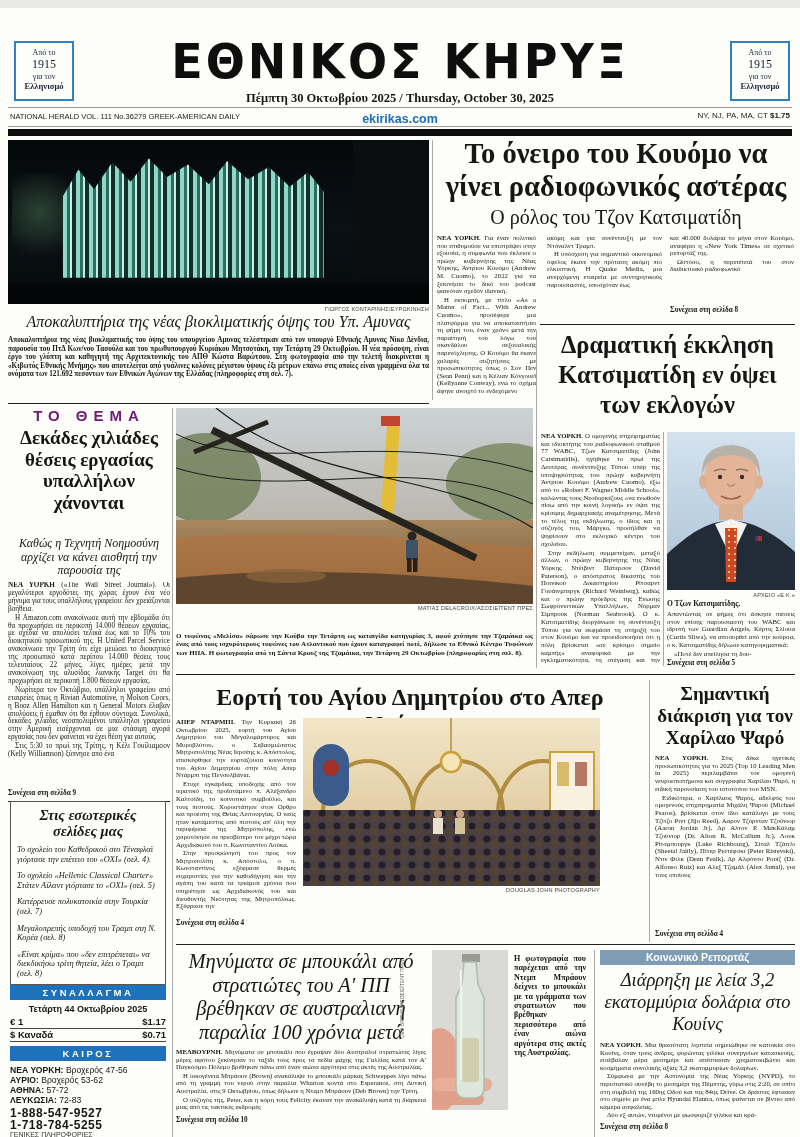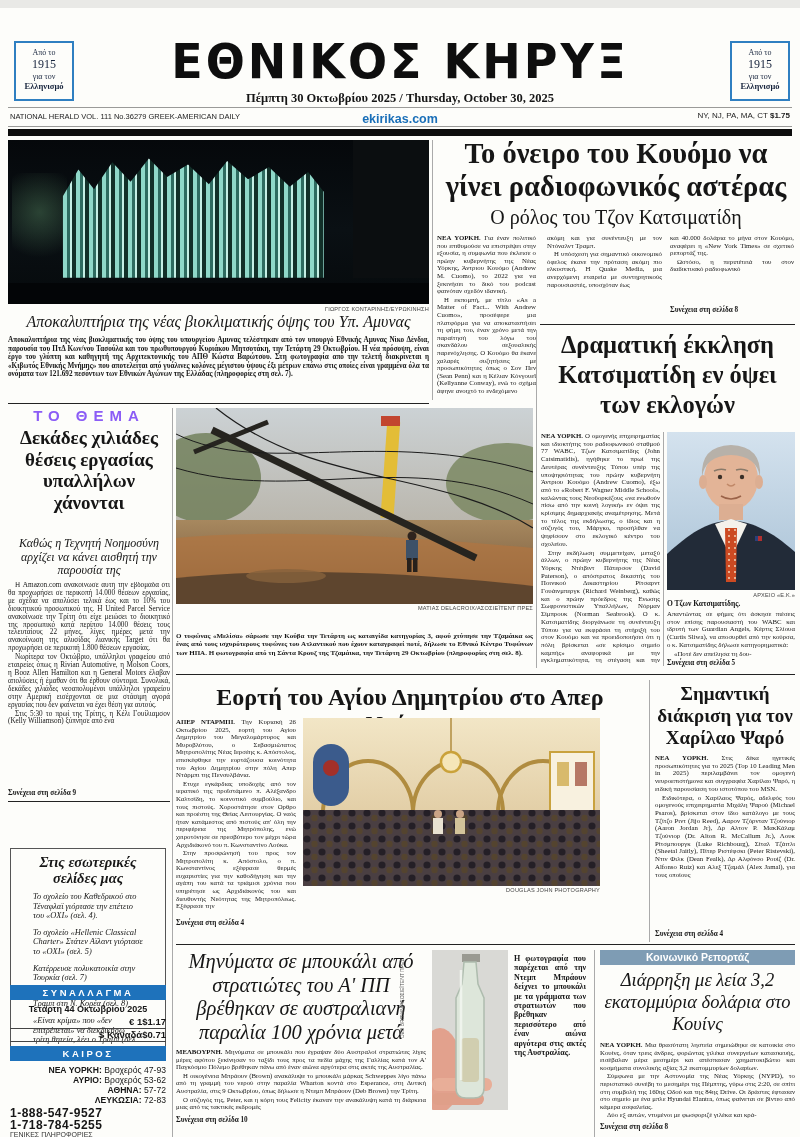--- a/index.html
+++ b/index.html
@@ -1,20 +1,20 @@
 <!DOCTYPE html>
 <html lang="el"><head>
 <meta charset="utf-8">
 <style>
   html,body{margin:0;padding:0;background:#e9e9e6;}
   #page{position:relative;width:800px;height:1137px;background:#fdfdfa;margin:8px auto;
         font-family:"Liberation Serif",serif;color:#161616;overflow:hidden;}
   .abs{position:absolute;}
   .ser{font-family:"Liberation Serif",serif;}
-  .sans{font-family:"Liberation Sans",sans-serif;text-align:right;}
+  .sans{font-family:"Liberation Sans",sans-serif;}
   .jc{text-align:justify;}
   .ctr{text-align:center;}
   .ovh{overflow:hidden;}
   .hr{position:absolute;background:#9a9a98;height:1px;}
   .hrk{position:absolute;background:#222;height:1px;}
   .vr{position:absolute;background:#aaa;width:1px;}
   .credit{font-family:"Liberation Sans",sans-serif;font-size:5.6px;color:#444;text-align:right;letter-spacing:.2px;}
   .bodytxt p{margin:0 0 1px 0;text-indent:7px;}
   .bodytxt p.lead{text-indent:0;}
   .cont{font-weight:bold;font-size:7.2px;}
@@ -145,52 +145,53 @@
     </svg>
   </div>
   <div class="abs credit" style="left:667px;top:584px;width:128px;">ΑΡΧΕΙΟ «Ε.Κ.»</div>
   <div class="abs ser" style="left:667px;top:591px;width:128px;font-size:7.5px;font-weight:bold;">Ο Τζων Κατσιματίδης.</div>
   <div class="abs jc ser bodytxt ovh" style="left:667px;top:602px;width:128px;height:48px;font-size:6.8px;line-height:7.7px;">
     <p class="lead">Απαντώντας σε φήμες ότι άσκησε πιέσεις στον επίσης παρουσιαστή του WABC και ιδρυτή των Guardian Angels, Κέρτις Σλίουα (Curtis Sliwa), να αποσυρθεί από την κούρσα, ο κ. Κατσιματίδης δήλωσε κατηγορηματικά:</p>
     <p>«Ποτέ δεν απείλησα τη δου-</p>
   </div>
   <div class="abs ser cont" style="left:667px;top:651px;width:128px;">Συνέχεια στη σελίδα 5</div>
 
-  <div class="abs ctr sans" style="left:8px;top:399px;width:162px;color:#8b5cf6;font-weight:bold;font-size:15px;letter-spacing:6px;">ΤΟ ΘΕΜΑ</div>
+  <div class="abs ctr sans" style="left:8px;top:399px;width:162px;color:#701a75;font-weight:bold;font-size:15px;letter-spacing:6px;">ΤΟ ΘΕΜΑ</div>
   <div class="abs ctr ser" style="left:8px;top:529px;width:162px;font-style:italic;font-size:12px;line-height:13.5px;">Καθώς η Τεχνητή Νοημοσύνη αρχίζει να κάνει αισθητή την παρουσία της</div>
   <div class="abs ctr ser" style="left:8px;top:419px;width:162px;font-size:19px;font-weight:bold;line-height:21.5px;">Δεκάδες χιλιάδες θέσεις εργασίας υπαλλήλων χάνονται</div>
   <div class="abs jc ser bodytxt ovh" style="left:8px;top:574px;width:162px;height:204px;font-size:7.2px;line-height:7.9px;">
+    <p class="lead"><b>ΝΕΑ ΥΟΡΚΗ</b> <span>(«The Wall Street Journal»). Οι μεγαλύτεροι εργοδότες της χώρας έχουν ένα νέο μήνυμα για τους υπαλλήλους γραφείου: δεν χρειάζονται βοήθεια.</span></p>
     <p>Η Amazon.com ανακοίνωσε αυτή την εβδομάδα ότι θα προχωρήσει σε περικοπή 14.000 θέσεων εργασίας, με σχέδια να απολύσει τελικά έως και το 10% του διοικητικού προσωπικού της. Η United Parcel Service ανακοίνωσε την Τρίτη ότι είχε μειώσει το διοικητικό της προσωπικό κατά περίπου 14.000 θέσεις τους τελευταίους 22 μήνες, λίγες ημέρες μετά την ανακοίνωση της αλυσίδας λιανικής Target ότι θα προχωρήσει σε περικοπή 1.800 θέσεων εργασίας.</p>
     <p>Νωρίτερα τον Οκτώβριο, υπάλληλοι γραφείου από εταιρείες όπως η Rivian Automotive, η Molson Coors, η Booz Allen Hamilton και η General Motors έλαβαν απολύσεις ή έμαθαν ότι θα έρθουν σύντομα. Συνολικά, δεκάδες χιλιάδες νεοαπολυμένοι υπάλληλοι γραφείου στην Αμερική εισέρχονται σε μια στάσιμη αγορά εργασίας που δεν φαίνεται να έχει θέση για αυτούς.</p>
     <p>Στις 5:30 το πρωί της Τρίτης, η Κέλι Γουίλιαμσον (Kelly Williamson) ξύπνησε από ένα</p>
   </div>
   <div class="abs ser cont" style="left:8px;top:781px;width:162px;">Συνέχεια στη σελίδα 9</div>
   <div class="hrk" style="left:8px;top:793px;width:162px;"></div>
 
-  <div class="abs" style="left:10px;top:840px;width:156px;border:1.5px solid #555;padding:5px 22px;box-sizing:border-box;">
+  <div class="abs" style="left:10px;top:793px;width:156px;border:1.5px solid #555;padding:5px 6px;box-sizing:border-box;">
     <div class="ctr ser" style="font-style:italic;font-weight:bold;font-size:14.5px;line-height:16px;margin-bottom:6px;">Στις εσωτερικές σελίδες μας</div>
     <div class="ser" style="font-style:italic;font-size:8.4px;line-height:9.6px;margin-bottom:7px;">Το σχολείο του Καθεδρικού στο Τέναφλαϊ γιόρτασε την επέτειο του «ΟΧΙ» (σελ. 4).</div>
     <div class="ser" style="font-style:italic;font-size:8.4px;line-height:9.6px;margin-bottom:7px;">Το σχολείο «Hellenic Classical Charter» Στάτεν Αϊλαντ γιόρτασε το «ΟΧΙ» (σελ. 5)</div>
     <div class="ser" style="font-style:italic;font-size:8.4px;line-height:9.6px;margin-bottom:7px;">Κατέρρευσε πολυκατοικία στην Τουρκία (σελ. 7)</div>
     <div class="ser" style="font-style:italic;font-size:8.4px;line-height:9.6px;margin-bottom:7px;">Μεγαλοπρεπής υποδοχή του Τραμπ στη Ν. Κορέα (σελ. 8)</div>
     <div class="ser" style="font-style:italic;font-size:8.4px;line-height:9.6px;">«Είναι κρίμα» που «δεν επιτρέπεται» να διεκδικήσω τρίτη θητεία, λέει ο Τραμπ (σελ. 8)</div>
   </div>
 
   <div class="abs bluebar" style="left:10px;top:977px;width:156px;height:15px;">ΣΥΝΑΛΛΑΓΜΑ</div>
   <div class="abs ctr sans" style="left:10px;top:996px;width:156px;font-weight:bold;font-size:9px;">Τετάρτη 44 Οκτωβρίου 2025</div>
   <div class="abs sans" style="left:10px;top:1008px;width:156px;font-size:9.5px;font-weight:bold;border-bottom:1px solid #444;padding-bottom:1px;">
     <span>€ 1</span><span style="float:right;">$1.17</span>
   </div>
   <div class="abs sans" style="left:10px;top:1021px;width:156px;font-size:9.5px;font-weight:bold;border-bottom:1px solid #444;padding-bottom:1px;">
     <span>$ Καναδά</span><span style="float:right;">$0.71</span>
   </div>
 
   <div class="abs bluebar" style="left:10px;top:1038px;width:156px;height:15px;">ΚΑΙΡΟΣ</div>
   <div class="abs sans" style="left:10px;top:1057px;width:156px;font-size:8.6px;">
-    <b>ΝΕΑ ΥΟΡΚΗ:</b> <span>Βροχερός 47-93</span></div>
+    <b>ΝΕΑ ΥΟΡΚΗ:</b> <span>Βροχερός 47-56</span></div>
   <div class="abs sans" style="left:10px;top:1067px;width:156px;font-size:8.6px;">
     <b>ΑΥΡΙΟ:</b> <span>Βροχερός 53-62</span></div>
   <div class="abs sans" style="left:10px;top:1077px;width:156px;font-size:8.6px;">
     <b>ΑΘΗΝΑ:</b> <span>57-72</span></div>
   <div class="abs sans" style="left:10px;top:1087px;width:156px;font-size:8.6px;">
     <b>ΛΕΥΚΩΣΙΑ:</b> <span>72-83</span></div>
 
   <div class="abs sans" style="left:10px;top:1098px;font-weight:bold;font-size:12px;letter-spacing:.5px;">1-888-547-9527</div>
   <div class="abs sans" style="left:10px;top:1110px;font-weight:bold;font-size:12px;letter-spacing:.5px;">1-718-784-5255</div>
   <div class="abs sans" style="left:10px;top:1123px;font-size:7px;color:#333;">ΓΕΝΙΚΕΣ ΠΛΗΡΟΦΟΡΙΕΣ</div>

